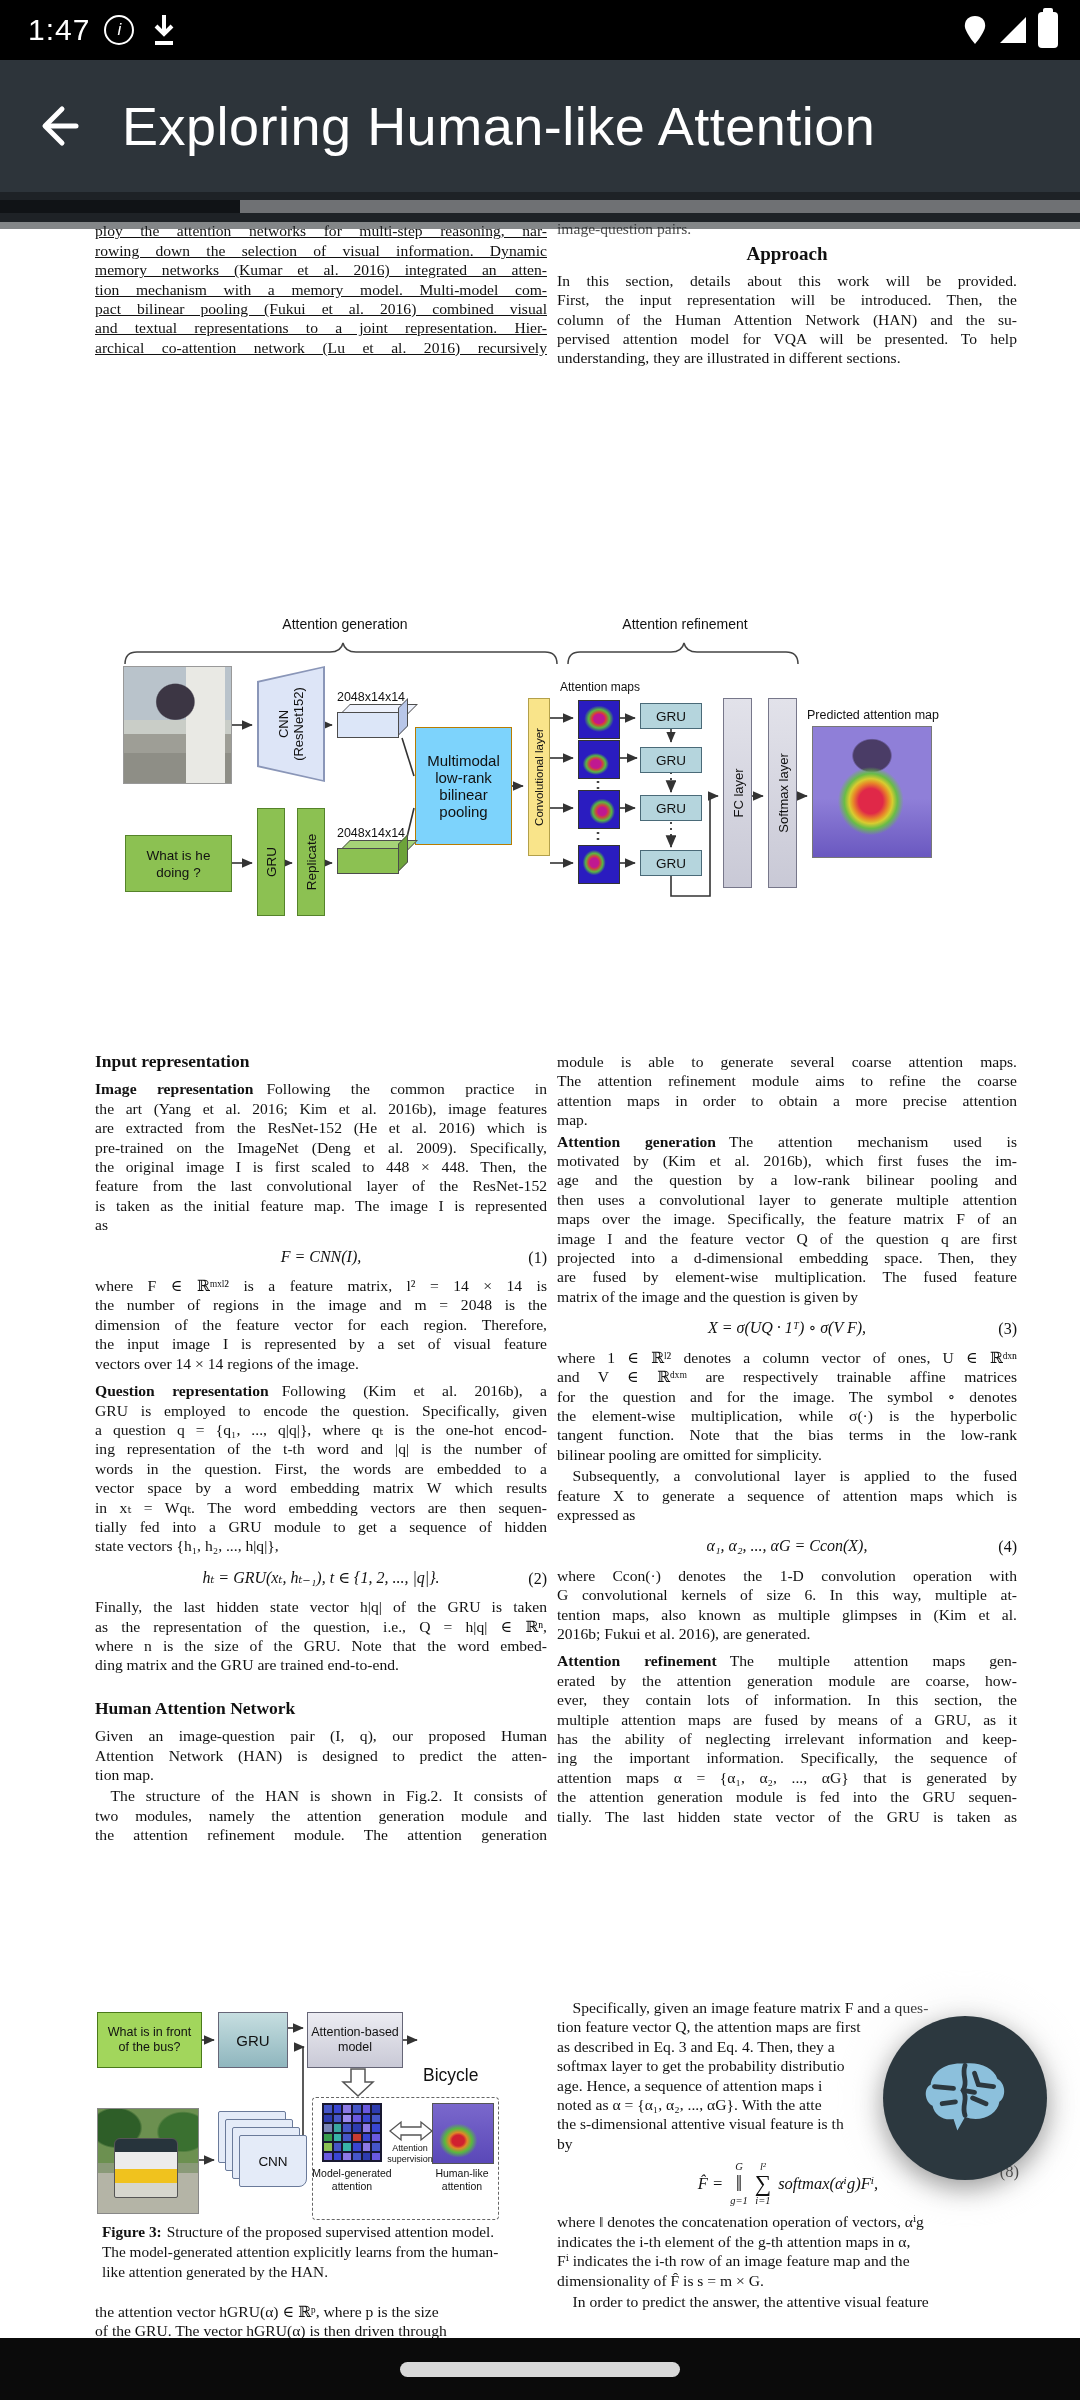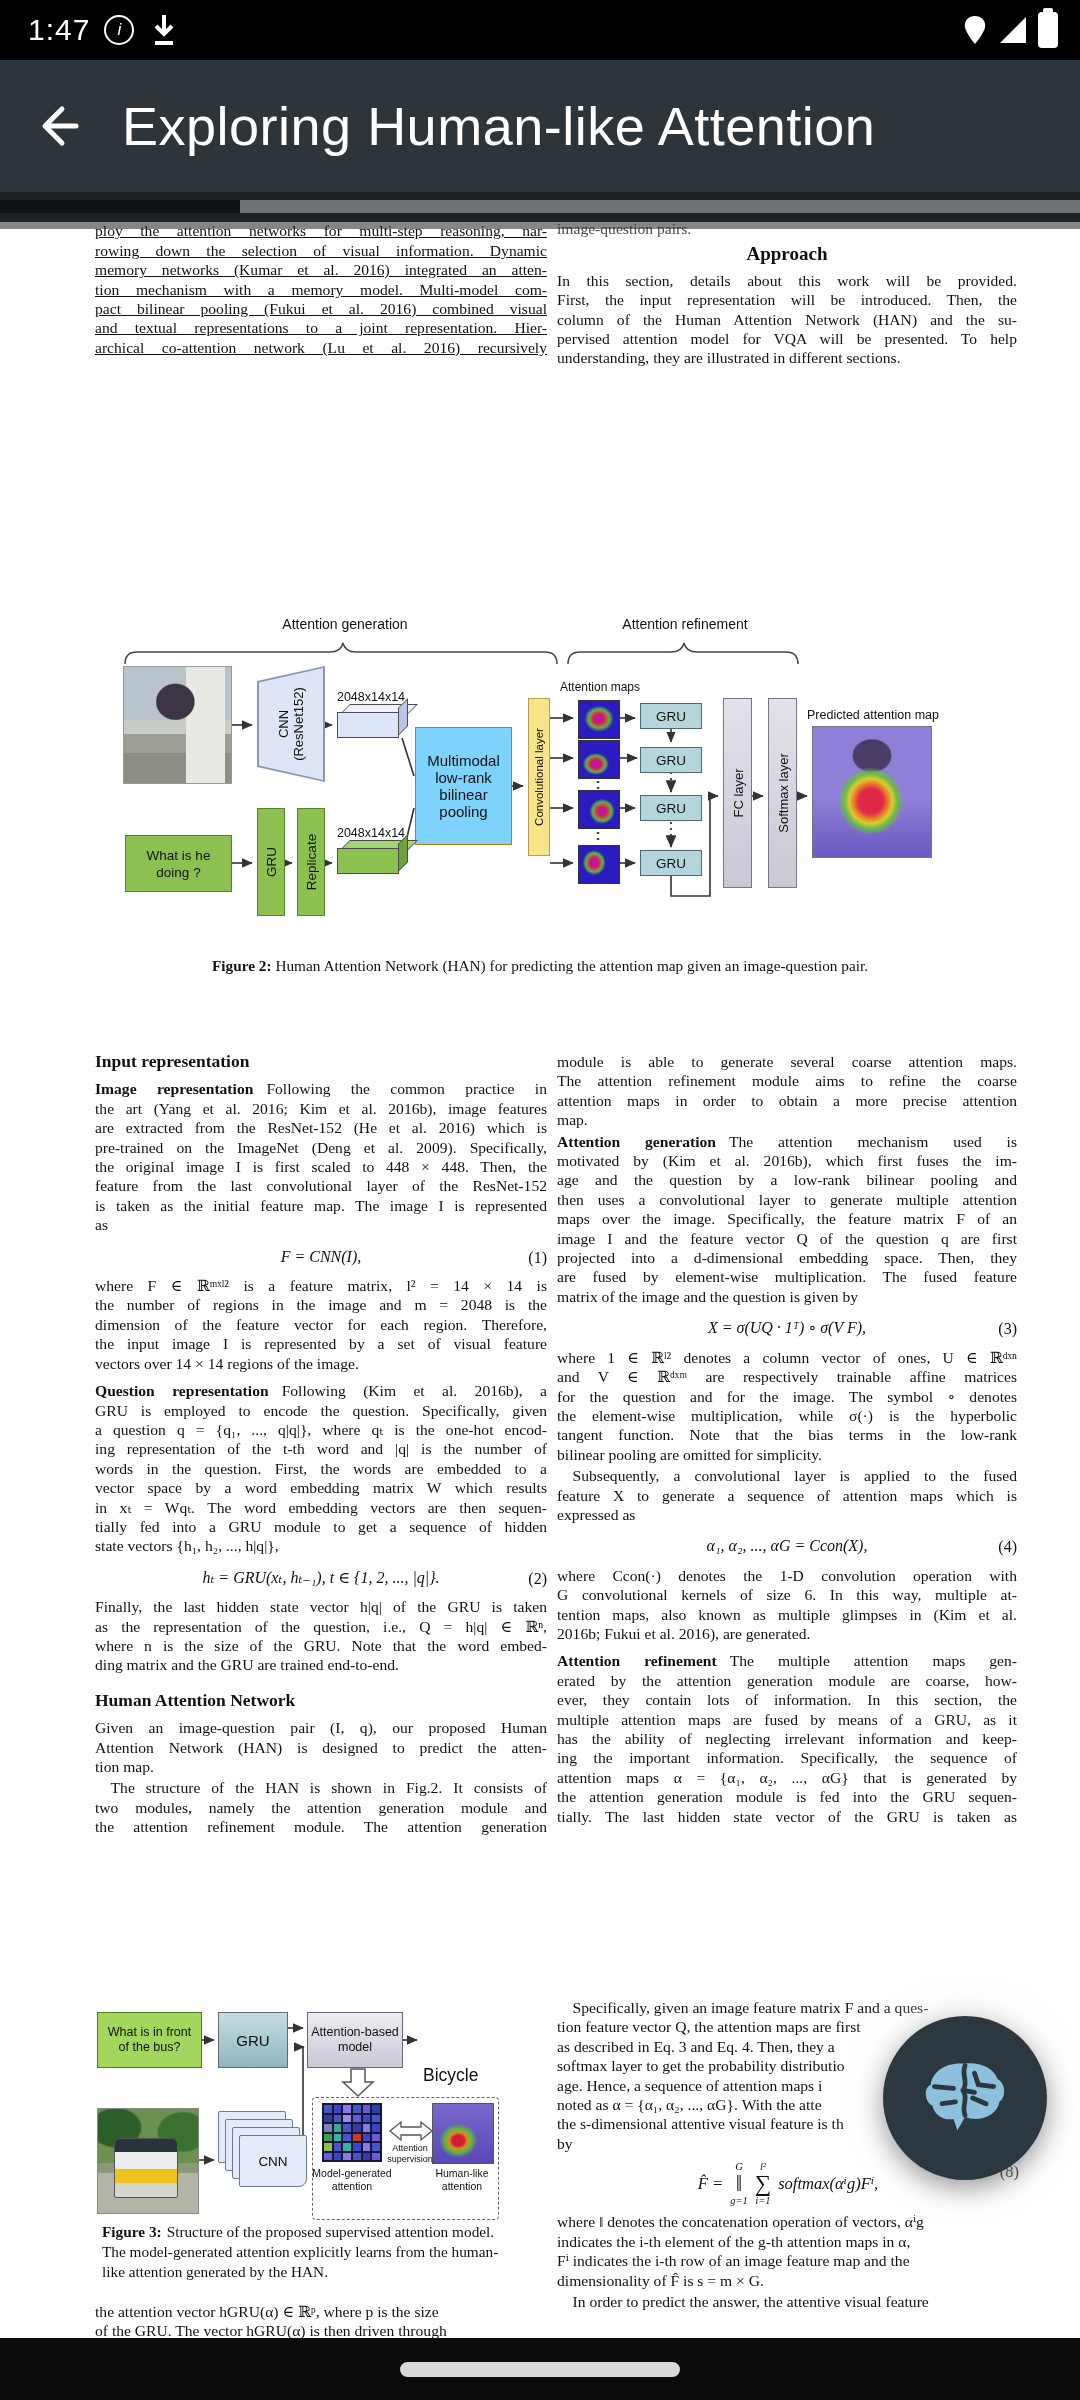--- a/index.html
+++ b/index.html
@@ -274,23 +274,20 @@
       <span class="rot" style="font-size:13px;">FC layer</span>
     </div>
     <div class="fbox" style="left:688px;top:98px;width:29px;height:190px;background:linear-gradient(180deg,#e2e2ea,#c9c9d6);border:1.5px solid #77778a;">
       <span class="rot" style="font-size:13px;">Softmax layer</span>
     </div>
 
     <div class="lbl" style="left:718px;top:108px;width:150px;font-size:12.5px;">Predicted attention map</div>
     <div class="pred-map" style="left:732px;top:126px;width:118px;height:130px;"></div>
   </div>
 
-  <div class="caption" style="left:140px;top:956px;width:800px;text-align:center;">
-    <b>Figure 2:</b><span> Human Attention Network (HAN) for predicting the attention map given an image-question pair.</span>
-  </div>
 
   <div class="col" style="left:95px;top:1052px;width:452px;">
     <div class="h-left" style="margin-top:0;">Input representation</div>
     <div class="para">
       <div class="pline runin"><b>Image representation</b><span>Following the common practice in</span></div>
       <div>
           <div class="pline">the art (Yang et al. 2016; Kim et al. 2016b), image features</div>
           <div class="pline">are extracted from the ResNet-152 (He et al. 2016) which is</div>
           <div class="pline">pre-trained on the ImageNet (Deng et al. 2009). Specifically,</div>
           <div class="pline">the original image I is first scaled to 448 × 448. Then, the</div>
@@ -324,21 +321,21 @@
     </div>
     <div class="eqrow">
       <span class="eqtext">hₜ = GRU(xₜ, hₜ₋₁), t ∈ {1, 2, ..., |q|}.</span><span class="eqnum">(2)</span>
     </div>
     <div class="para">
         <div class="pline">Finally, the last hidden state vector h|q| of the GRU is taken</div>
         <div class="pline">as the representation of the question, i.e., Q = h|q| ∈ ℝⁿ,</div>
         <div class="pline">where n is the size of the GRU. Note that the word embed-</div>
         <div class="pline end">ding matrix and the GRU are trained end-to-end.</div>
       </div>
-    <div class="h-left" style="margin-top:16px;">Human Attention Network</div>
+    <div class="h-left" style="margin-top:24px;">Human Attention Network</div>
     <div class="para">
         <div class="pline">Given an image-question pair (I, q), our proposed Human</div>
         <div class="pline">Attention Network (HAN) is designed to predict the atten-</div>
         <div class="pline end">tion map.</div>
       </div>
     <div class="para">
         <div class="pline"> The structure of the HAN is shown in Fig.2. It consists of</div>
         <div class="pline">two modules, namely the attention generation module and</div>
         <div class="pline">the attention refinement module. The attention generation</div>
       </div>

